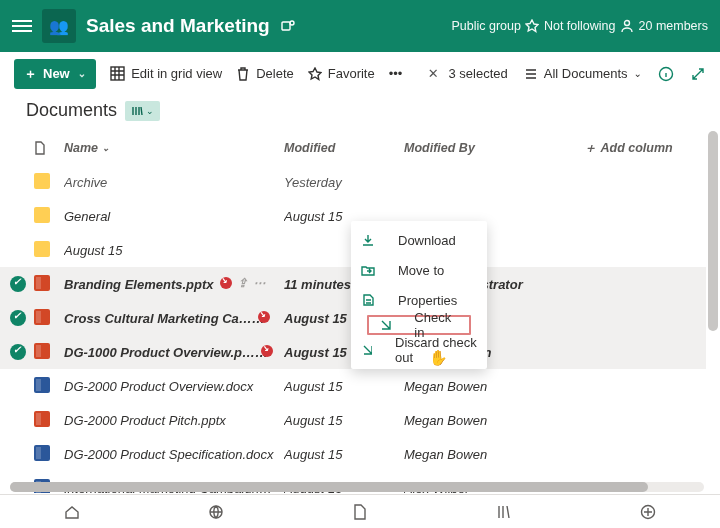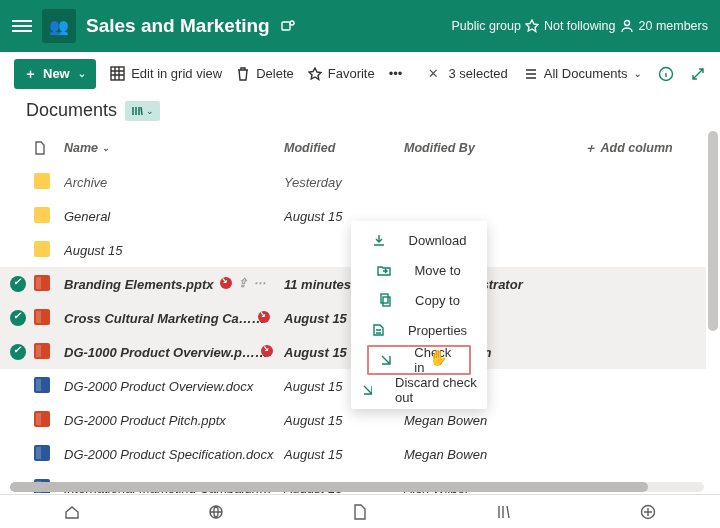--- a/index.html
+++ b/index.html
@@ -60,23 +60,23 @@
   .ficon.pptx::after, .ficon.docx::after { content:""; position:absolute; left:2px; top:2px; bottom:2px; width:5px; background:#fff3; }
   .ficon.docx { background:#2b579a; position:relative; }
 
   .name-extra { display:inline-flex; align-items:center; gap:6px; margin-left:6px; }
   .co-badge { width:12px; height:12px; border-radius:50%; background:#d13438; display:inline-block; position:relative; }
   .co-badge::after { content:"↘"; color:#fff; font-size:8px; position:absolute; top:-1px; left:1px; }
   .mini { color:#a19f9d; font-size:12px; }
 
   
   .menu { position:absolute; left:351px; top:90px; width:136px; background:#fff; box-shadow:0 4px 14px rgba(0,0,0,.18); border-radius:2px; padding:4px 0; z-index:10; }
-  .menu .mi { height:30px; display:flex; align-items:center; gap:23px; padding:0 10px; font-size:13px; cursor:pointer;justify-content:center; }
+  .menu .mi { height:30px; display:flex; align-items:center; gap:23px; padding:0 10px; font-size:13px; cursor:pointer; }
   .menu .mi svg { color:#0f8466; }
-  .menu .mi.hl { border:2px solid #e08080; border-radius:1px; margin:0 16px; height:30px; }
+  .menu .mi.hl { border:2px solid #e08080; border-radius:1px; margin:0 16px; height:20px; }
   .menu .cursor { position:absolute; left:78px; top:128px; font-size:15px; }
 
   
   .bottom { position:absolute; left:0; right:0; bottom:0; height:34px; border-top:1px solid #e1dfdd; display:flex; align-items:center; justify-content:space-around; color:#605e5c; }
   .bottom .bi { width:18px; height:18px; display:flex; align-items:center; justify-content:center; }
 
   
   svg { stroke: currentColor; fill:none; stroke-width:1.4; }
 </style>
 </head>
@@ -304,27 +304,20 @@
         <span>Download</span>
       </div>
     <div class="mi">
         <svg width="14" height="14">
           <path d="M1 4h4l1 1h7v7H1z M6 8h4m-2-2 2 2-2 2"></path>
         </svg>
         <span>Move to</span>
       </div>
     <div class="mi">
         <svg width="14" height="14">
-          <rect x="3" y="1" width="7" height="9"></rect>
-          <rect x="5" y="4" width="7" height="9"></rect>
-        </svg>
-        <span>Copy to</span>
-      </div>
-    <div class="mi">
-        <svg width="14" height="14">
           <path d="M3 2h6l3 3v7H3z M5 7h5M5 10h5"></path>
         </svg>
         <span>Properties</span>
       </div>
     <div class="mi hl">
         <svg width="14" height="14">
           <path d="M3 3l8 8M3 11h8V3"></path>
         </svg>
         <span>Check in</span>
       </div>

